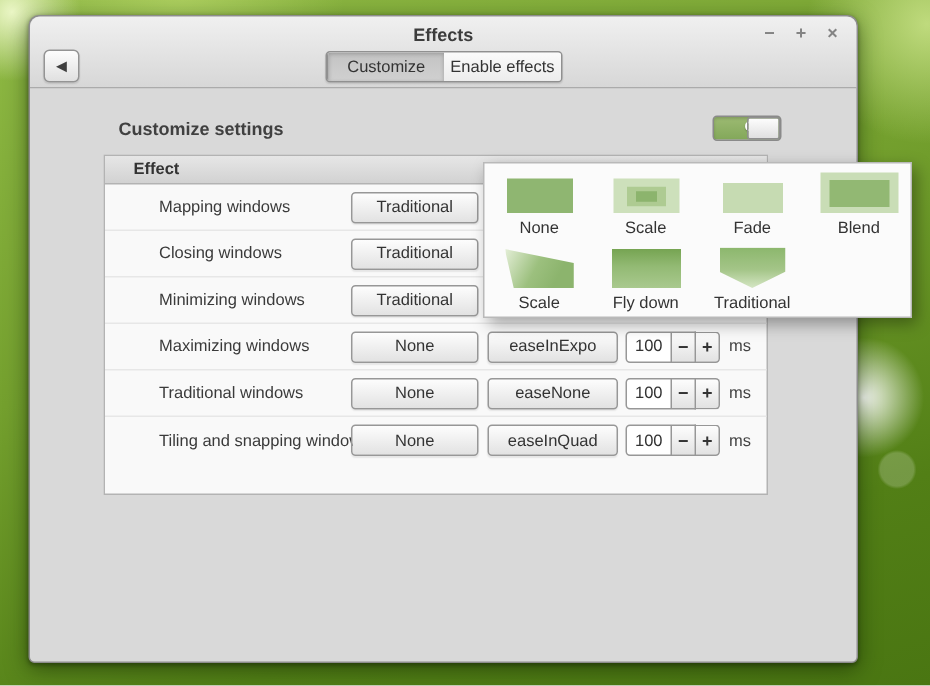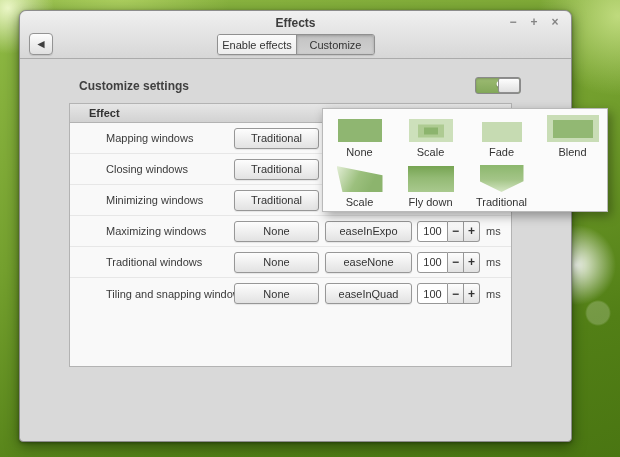--- a/index.html
+++ b/index.html
@@ -71,21 +71,21 @@
   .toggle-label {
     position:absolute; left:15px; top:1px; width:24px; text-align:center;
     font-size:9px; font-weight:bold; color:#fff; text-shadow:0 1px 1px rgba(0,0,0,0.3);
   }
   .toggle-knob {
     position:absolute; right:0; top:0; width:22px; height:15px;
     background:linear-gradient(#fdfdfd,#e0e0e0); border:1px solid #8f8f8f; border-radius:2px;
   }
 
   .effects-table {
-    position:absolute; left:49px; top:44px; width:443px; height:264px;
+    position:absolute; left:49px; top:44px; width:443px; height:227px;
     background:#f9f9f9; border:1px solid #b3b3b3;
   }
   .table-header {
     height:19px; background:linear-gradient(#e6e6e6,#d2d2d2);
     border-bottom:1px solid #b3b3b3; display:flex; align-items:center;
     font-size:11px; font-weight:bold; color:#333; padding-left:19px;
   }
   .t-row {
     height:31px; display:flex; align-items:center;
     border-bottom:1px solid #e7e7e7; position:relative;
@@ -174,22 +174,22 @@
       <div class="win-title">Effects</div>
       <div class="win-controls">
         <span>−</span>
         <span>+</span>
         <span>×</span>
       </div>
       <div class="back-btn">
         <span>◄</span>
       </div>
       <div class="tab-group">
+        <div class="tab active">Customize</div>
         <div class="tab inactive">Enable effects</div>
-        <div class="tab active">Customize</div>
       </div>
     </div>
 
     <div class="content">
 
       <div class="section-row">
         <span class="section-title">Customize settings</span>
         <div class="toggle">
           <span class="toggle-label">ON</span>
           <span class="toggle-knob"></span>

